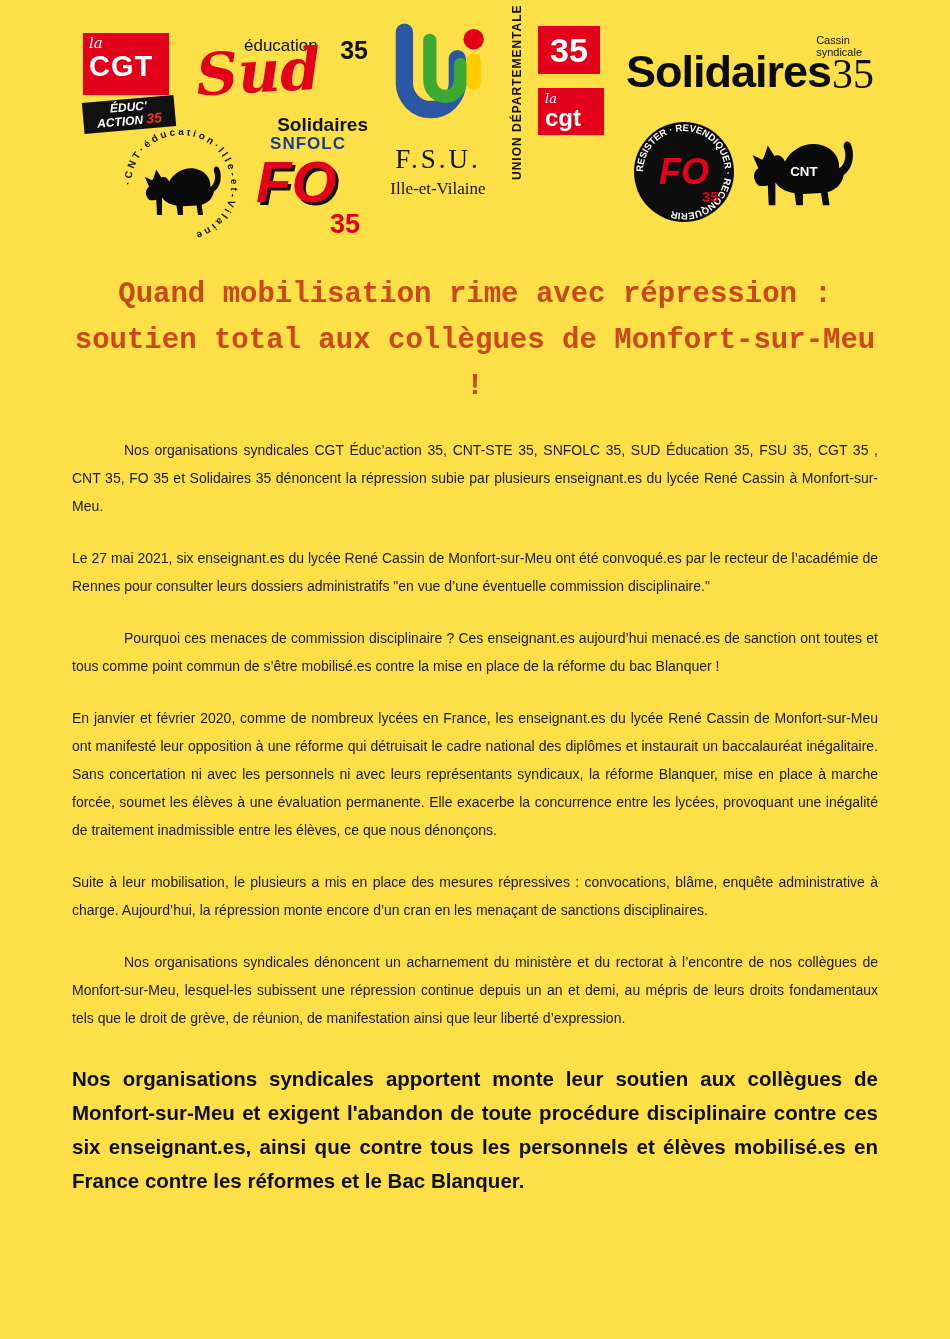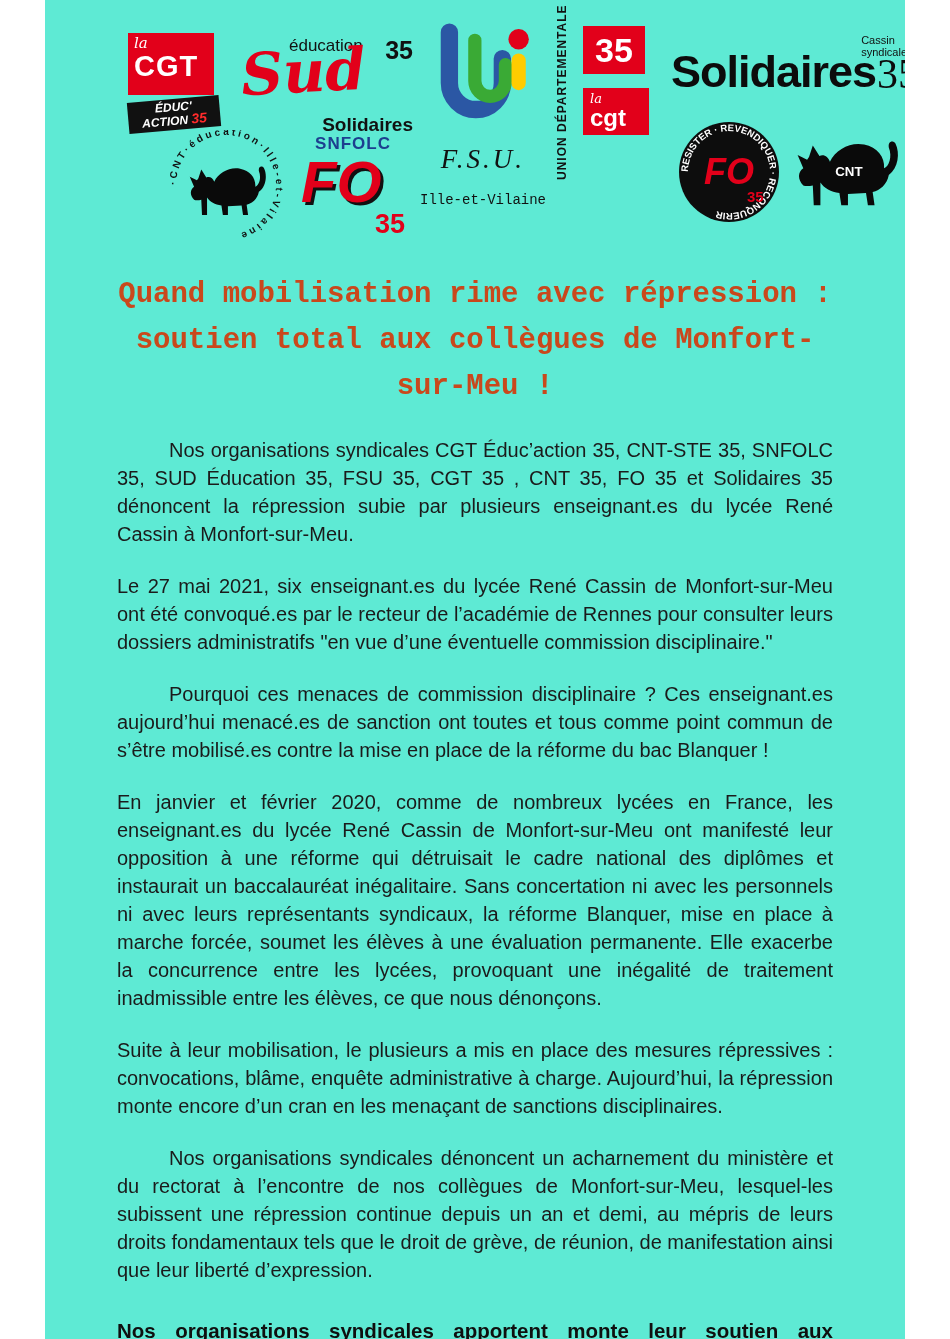--- a/index.html
+++ b/index.html
@@ -1,19 +1,19 @@
 <!DOCTYPE html>
 <html><head>
 <meta charset="utf-8">
 <style>
   * { box-sizing: border-box; }
   html,body { margin:0; padding:0; background:#ffffff; }
   .page {
-    position:relative; width:860px; height:1339px; margin:0 auto;
-    background:#5eead4; overflow:hidden;
+    position:relative; width:950px; height:1339px; margin:0 auto;
+    background:#fde047; overflow:hidden;
     font-family:"Liberation Sans", sans-serif; color:#1b1b1b;
   }
 
   
   .logos { position:relative; height:248px; }
   .logo { position:absolute; }
 
   
   .cgt-educ { left:83px; top:33px; width:92px; }
   .cgt-red { background:#e2001a; color:#fff; width:86px; height:62px; padding:3px 6px; }
@@ -27,22 +27,22 @@
   .sud { left:196px; top:36px; width:172px; height:100px; }
   .sud-education { position:absolute; top:0; left:48px; font-weight:normal; font-size:17px; color:#111; }
   .sud-35 { position:absolute; top:0; right:0; font-weight:bold; font-size:25px; color:#111; }
   .sud-name { position:absolute; top:6px; left:0; color:#e2001a; font-family:"DejaVu Serif", serif;
               font-style:italic; font-weight:bold; font-size:58px; line-height:60px; transform:rotate(-3deg); }
   .sud-solidaires { position:absolute; bottom:0; right:0; font-weight:bold; font-size:19px; color:#111; }
 
   
   .fsu { left:372px; top:20px; width:132px; text-align:center; }
   .fsu svg { width:112px; height:120px; }
-  .fsu-name { font-family:"Liberation Serif", serif; font-size:27px; letter-spacing:3px; color:#111;font-style:italic; }
-  .fsu-region { font-family:Liberation Mono, monospace; font-size:14px; margin-top:17px; color:#111; }
+  .fsu-name { font-family:"Liberation Serif", serif; font-size:27px; letter-spacing:3px; color:#111; }
+  .fsu-region { font-family:Liberation Serif, serif; font-size:17px; margin-top:4px; color:#111; }
 
   
   .ud { left:508px; top:26px; width:108px; height:154px; }
   .ud-vertical { position:absolute; left:2px; top:0; height:154px; writing-mode:vertical-rl; transform:rotate(180deg);
                  font-weight:bold; font-size:12px; letter-spacing:1px; color:#111; white-space:nowrap; }
   .ud-35 { position:absolute; left:30px; top:0; background:#e2001a; color:#fff; font-weight:bold;
            font-size:34px; line-height:44px; padding:2px 12px; }
   .ud-cgt { position:absolute; left:30px; top:62px; background:#e2001a; color:#fff; width:66px; padding:4px 7px; }
   .ud-cgt .cgt-la { font-size:13px; line-height:13px; }
   .ud-cgt .cgt-name { font-size:24px; line-height:26px; letter-spacing:0; }
@@ -72,21 +72,21 @@
   .cnt { left:745px; top:122px; width:114px; height:104px; }
   .cnt svg { width:114px; height:104px; }
 
   
   .title { margin:24px 70px 0; text-align:center; color:#c9481c; font-size:29px; line-height:46px;
            font-weight:bold; font-family:"DejaVu Sans", sans-serif; }
   .title-line { display:block;font-family:Liberation Mono, monospace; }
 
   
   .doc-body { padding:26px 72px 0; }
-  .para { margin:0 0 24px; font-size:20px; line-height:28px; text-align:justify; color:#1b1b1b; }
+  .para { margin:0 0 24px; font-size:14px; line-height:28px; text-align:justify; color:#1b1b1b; }
   .para.indent { text-indent:52px; }
   .closing { margin:30px 0 0; font-weight:bold; font-size:20.5px; line-height:34px; text-align:justify; color:#0f0f0f; }
 </style>
 </head>
 <body>
 
 <div class="page">
 
   <svg width="0" height="0" style="position:absolute" aria-hidden="true">
     <defs>

